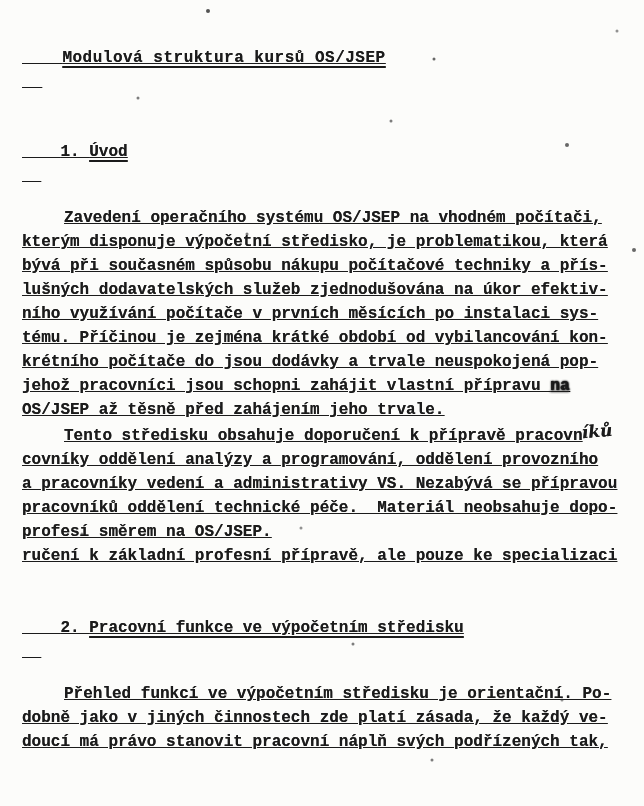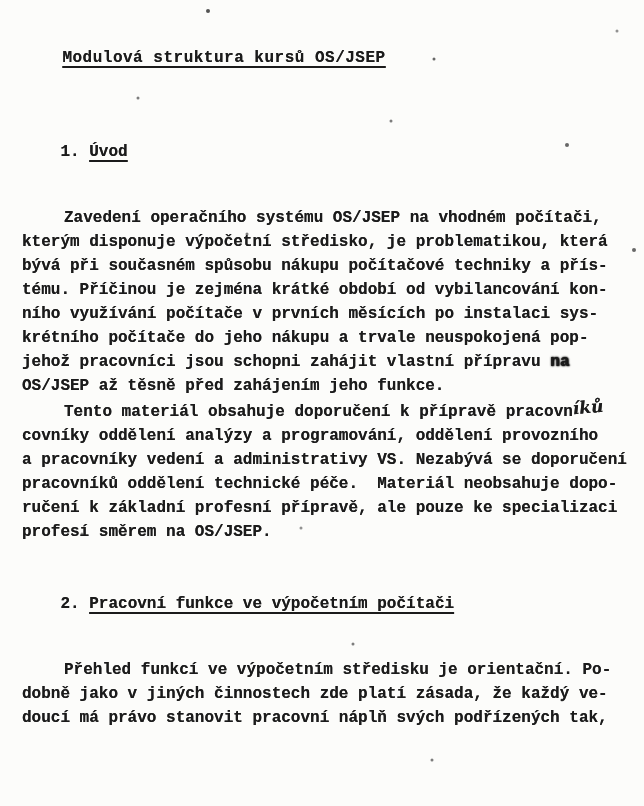--- a/index.html
+++ b/index.html
@@ -14,20 +14,21 @@
     background: #fcfcfa;
     overflow: hidden;
     font-family: "Liberation Mono", "DejaVu Sans Mono", monospace;
     font-weight: 700;
     color: #1b1b1b;
     font-size: 16px;
     line-height: 24px;
     box-sizing: border-box;
     padding: 12px 14px 0 22px;
     text-shadow: 0 0 0.6px rgba(20,20,20,0.75);
+    text-decoration: underline;
   }
   .line { white-space: pre; }
   .indent { padding-left: 42px; }
   .u {
     text-decoration: underline;
     text-decoration-thickness: 2px;
     text-underline-offset: 4px;
   }
   .title { margin-top: 10px; letter-spacing: 0.5px; }
   .h1 { margin-top: 22px; }
@@ -80,35 +81,36 @@
   </div>
 
   <div class="line h1">
     <span>1. </span><span class="u">Úvod</span>
   </div>
 
   <div class="para1">
     <div class="line indent">Zavedení operačního systému OS/JSEP na vhodném počítači,</div>
     <div class="line">kterým disponuje výpočetní středisko, je problematikou, která</div>
     <div class="line">bývá při současném spůsobu nákupu počítačové techniky a přís-</div>
+    <div class="line">lušných dodavatelských služeb zjednodušována na úkor efektiv-</div>
+    <div class="line">ního využívání počítače v prvních měsících po instalaci sys-</div>
     <div class="line">tému. Příčinou je zejména krátké období od vybilancování kon-</div>
-    <div class="line">ního využívání počítače v prvních měsících po instalaci sys-</div>
-    <div class="line">krétního počítače do jeho nákupu a trvale neuspokojená pop-</div>
+    <div class="line">krétního počítače do jsou dodávky a trvale neuspokojená pop-</div>
     <div class="line"><span>jehož pracovníci jsou schopni zahájit vlastní přípravu </span><span class="smudge">na</span></div>
-    <div class="line">OS/JSEP až těsně před zahájením jeho funkce.</div>
-    <div class="line indent"><span>Tento materiál obsahuje doporučení k přípravě pracovn</span><span class="hand">íků</span></div>
+    <div class="line">OS/JSEP až těsně před zahájením jeho trvale.</div>
+    <div class="line indent"><span>Tento středisku obsahuje doporučení k přípravě pracovn</span><span class="hand">íků</span></div>
     <div class="line">covníky oddělení analýzy a programování, oddělení provozního</div>
-    <div class="line">a pracovníky vedení a administrativy VS. Nezabývá se doporučení</div>
+    <div class="line">a pracovníky vedení a administrativy VS. Nezabývá se přípravou</div>
     <div class="line">pracovníků oddělení technické péče.  Materiál neobsahuje dopo-</div>
+    <div class="line">profesí směrem na OS/JSEP.</div>
     <div class="line">ručení k základní profesní přípravě, ale pouze ke specializaci</div>
-    <div class="line">profesí směrem na OS/JSEP.</div>
   </div>
 
   <div class="line h2">
-    <span>2. </span><span class="u">Pracovní funkce ve výpočetním počítači</span>
+    <span>2. </span><span class="u">Pracovní funkce ve výpočetním středisku</span>
   </div>
 
   <div class="para2">
     <div class="line indent">Přehled funkcí ve výpočetním středisku je orientační. Po-</div>
     <div class="line">dobně jako v jiných činnostech zde platí zásada, že každý ve-</div>
     <div class="line">doucí má právo stanovit pracovní náplň svých podřízených tak,</div>
 
   </div>
 
 </div>

